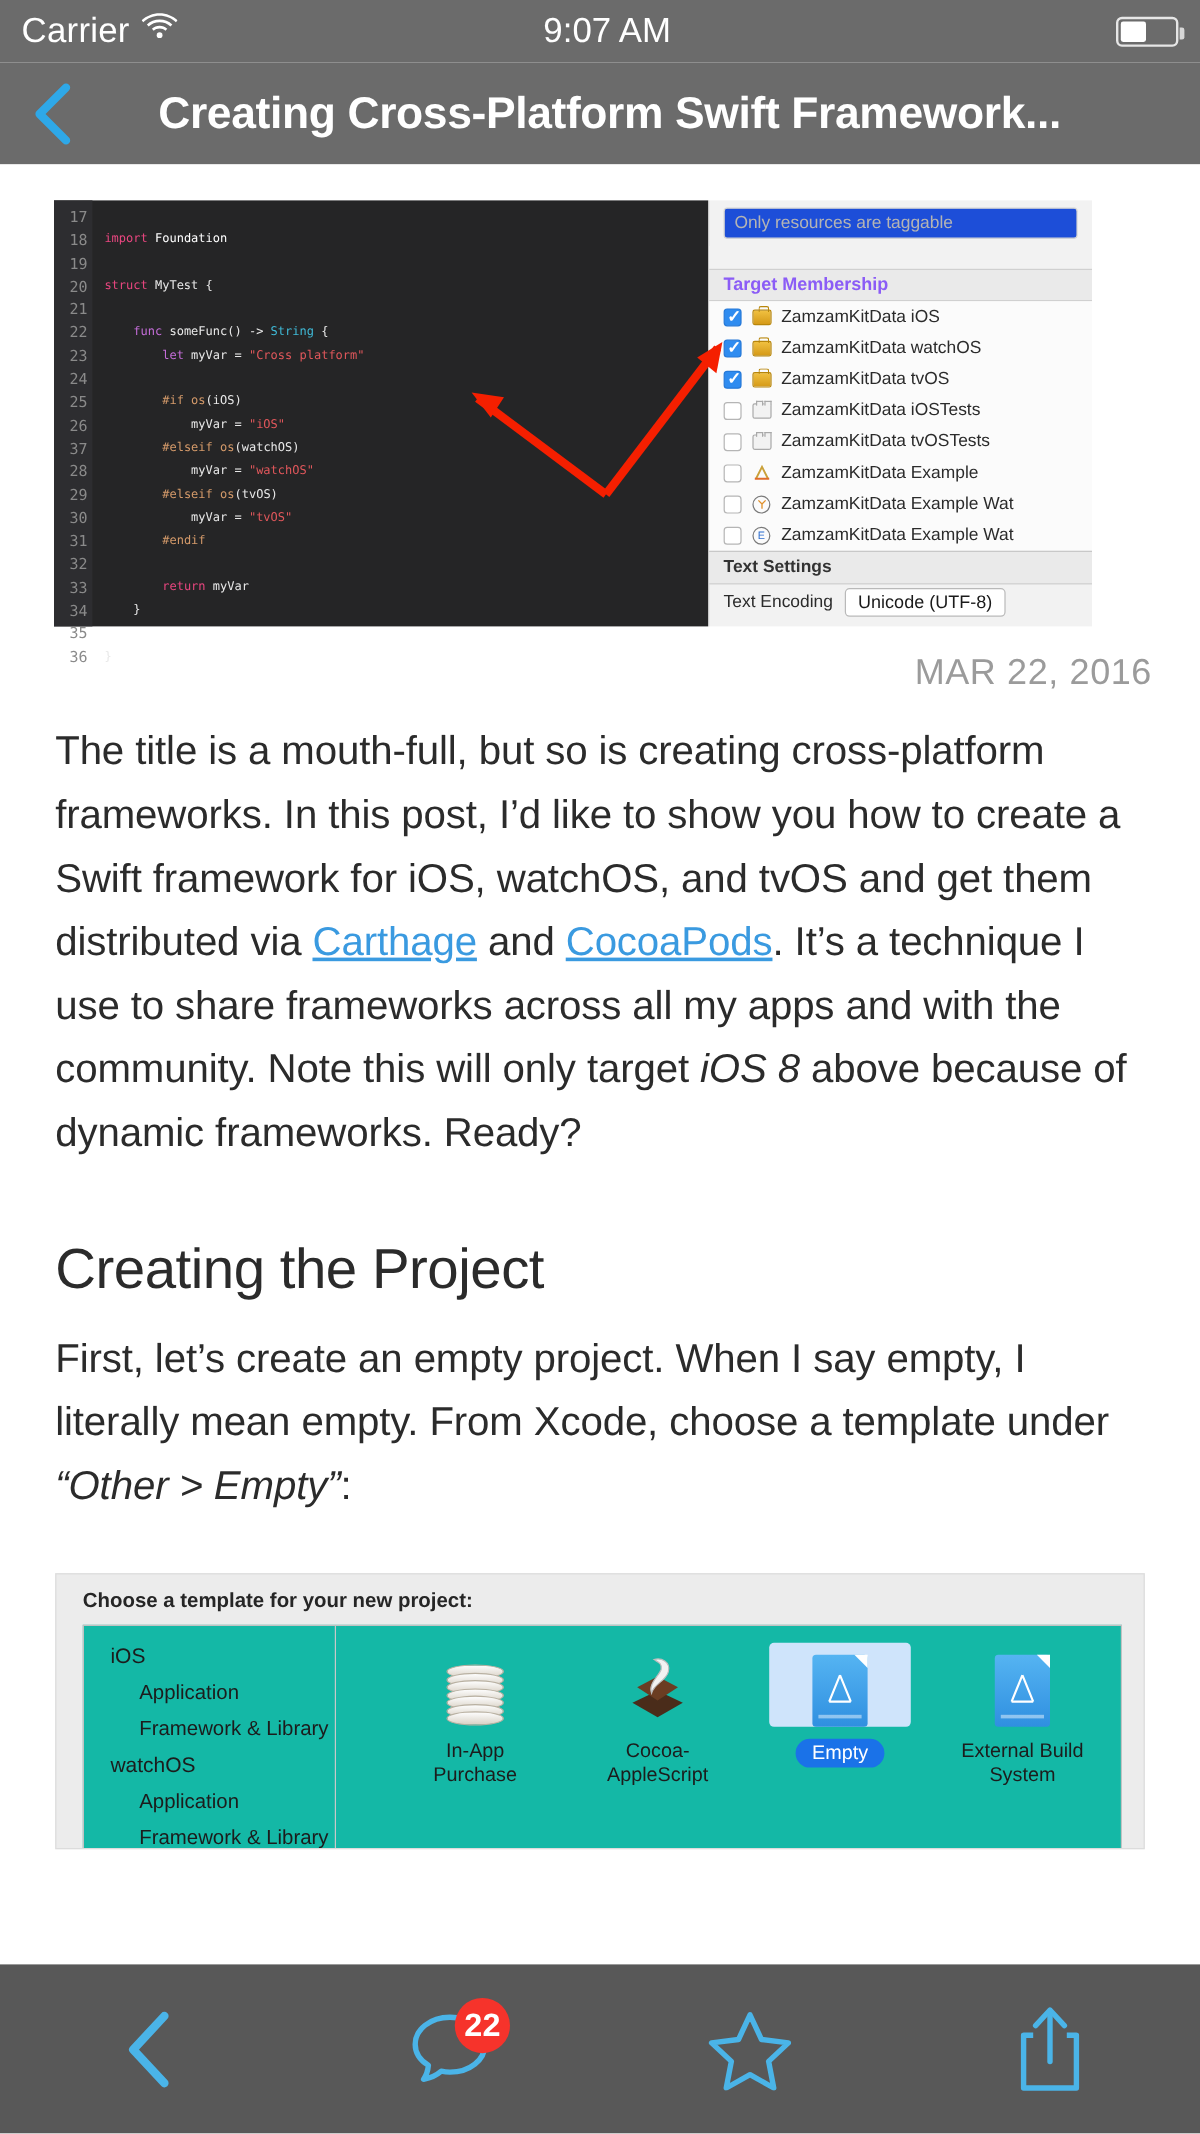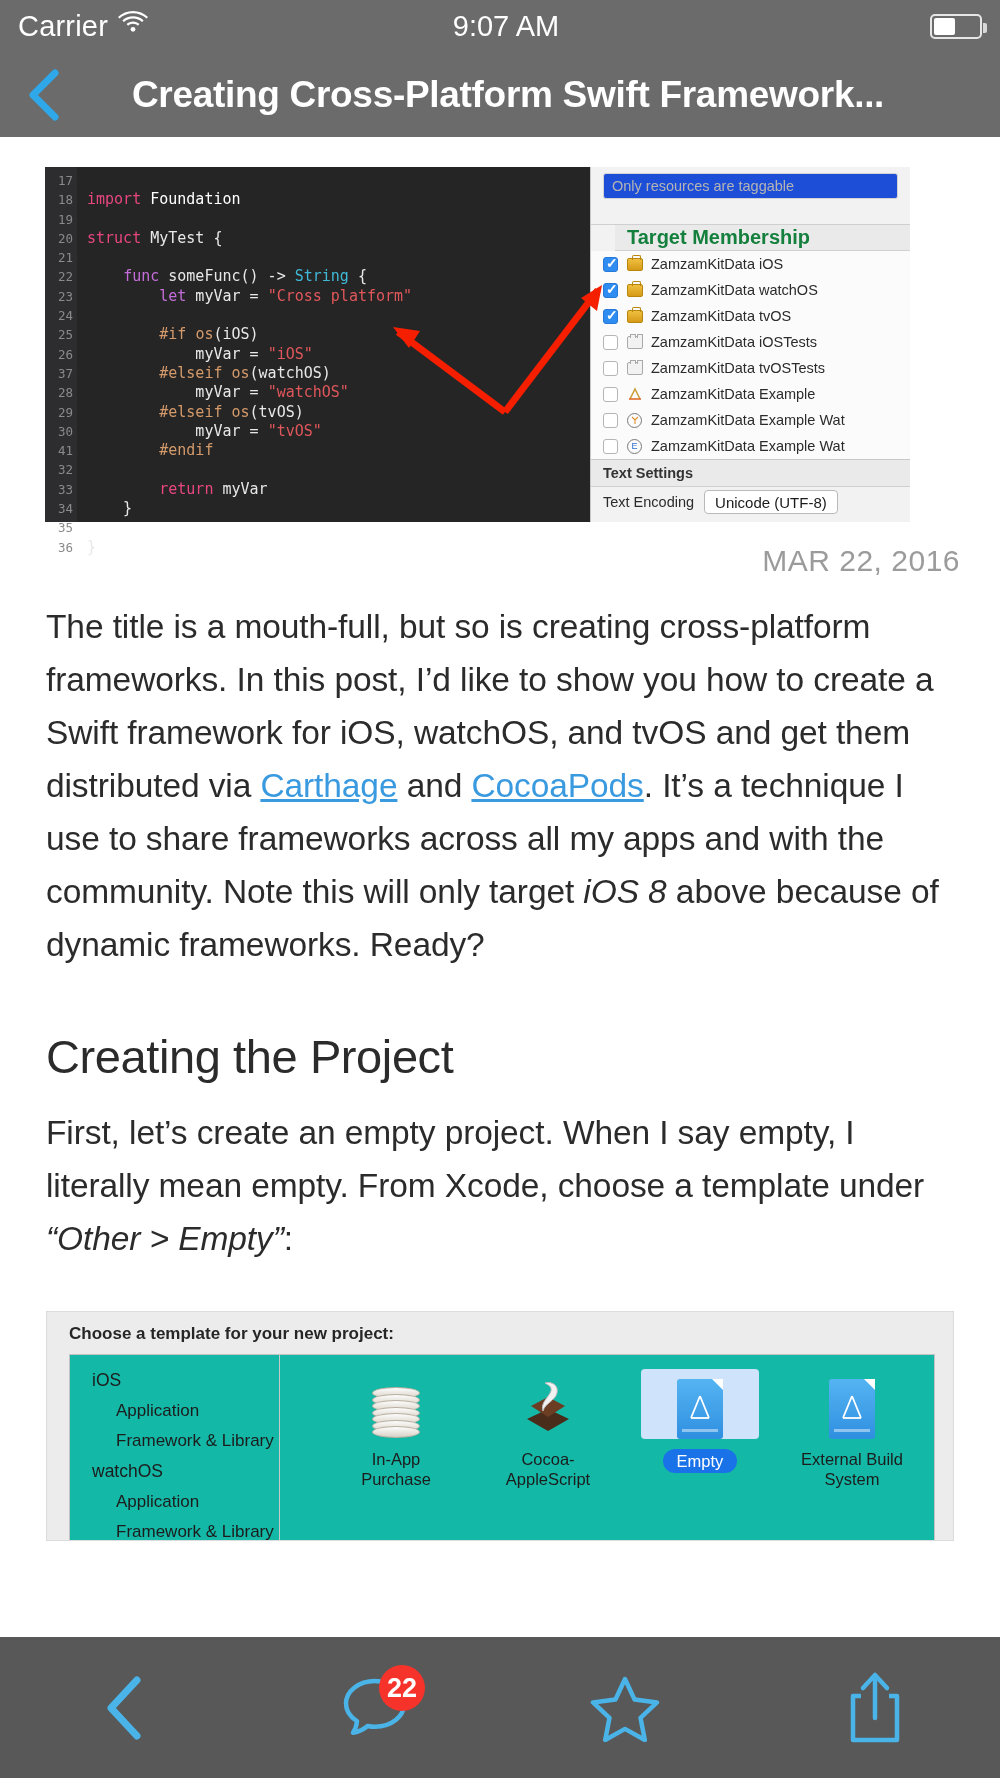--- a/index.html
+++ b/index.html
@@ -48,36 +48,36 @@
     position: absolute; top: 137px; left: 0; width: 1000px; height: 1500px;
     background: #ffffff; overflow: hidden;
   }
 
   
   .shot1 { position: relative; margin: 30px 40px 0 45px; height: 355px; display: flex;
            font-family: "DejaVu Sans Mono", monospace; }
   .code-pane { width: 545px; height: 355px; background: #252526; display: flex; position: relative; }
   .gutter { width: 32px; background: #2d2d30; color: #8a8a8a; font-size: 12.5px;
             padding-top: 4px; text-align: right; padding-right: 4px; line-height: 19.3px; }
-  .code-body { flex: 1; padding: 4px 0 0 10px; font-size: 15px; line-height: 19.3px; color: #e8e8e8; white-space: pre; }
+  .code-body { flex: 1; padding: 4px 0 0 10px; font-size: 10px; line-height: 19.3px; color: #e8e8e8; white-space: pre; }
   .kw  { color: #e8467f; }
   .kw2 { color: #c46dd8; }
   .typ { color: #3fb9d6; }
   .str { color: #e0575b; }
   .pre { color: #d49a6a; }
   .id  { color: #ffffff; }
 
   .insp-pane { width: 320px; height: 355px; background: #f2f2f2; position: relative;
                font-family: "Liberation Sans", sans-serif; border-left: 1px solid #c7c7c7; }
   .insp-tagrow { height: 38px; display:flex; align-items:center; padding: 0 12px; }
   .insp-tagbox { flex:1; height: 26px; border: 1px solid #d3d3d3; background:#1d4ed8; border-radius:3px;
                  color:#b4b4b4; font-size: 14.5px; display:flex; align-items:center; padding-left:8px; }
   .insp-gapbar { height: 20px; background:#f2f2f2; border-bottom:1px solid #d0d0d0; }
   .insp-header { height: 26px; background: #eaeaea; border-bottom:1px solid #d0d0d0;
-                 font-size: 20px; font-weight: bold; color:#15803d; display:flex; align-items:center; padding-left:12px;margin-left:24px; }
+                 font-size: 15px; font-weight: bold; color:#8b5cf6; display:flex; align-items:center; padding-left:12px; }
   .insp-list { background: #fbfbfb; }
   .insp-row { height: 26px; display:flex; align-items:center; padding-left:12px; gap: 8px; font-size: 14.5px; color:#2b2b2b; white-space:nowrap; }
   .cbx { width: 15px; height: 15px; border:1px solid #b5b5b5; border-radius:3px; background:#fff; flex:0 0 auto; }
   .cbx.on { background:#2f8cf0; border-color:#2679d8; position:relative; }
   .cbx.on:after{ content:"✓"; position:absolute; left:2px; top:-3px; color:#fff; font-size:14px; font-weight:bold; }
   .ticon { width: 17px; height: 15px; flex:0 0 auto; display:flex; align-items:center; justify-content:center; font-size:13px; }
   .ic-case { width:16px;height:13px;background:linear-gradient(#f0c040,#d59a18); border:1px solid #b8860b; border-radius:2px; position:relative;}
   .ic-case:before{content:"";position:absolute;top:-4px;left:4px;width:7px;height:4px;border:1px solid #b8860b;border-bottom:none;border-radius:2px 2px 0 0;}
   .ic-test { width:16px;height:13px;background:#f2f2f2;border:1px solid #a9a9a9;border-radius:2px;position:relative;}
   .ic-test:before{content:"";position:absolute;top:-3px;left:2px;width:4px;height:3px;background:#f2f2f2;border:1px solid #a9a9a9;border-bottom:none;}
@@ -180,21 +180,21 @@
             <div>21</div>
             <div>22</div>
             <div>23</div>
             <div>24</div>
             <div>25</div>
             <div>26</div>
             <div>37</div>
             <div>28</div>
             <div>29</div>
             <div>30</div>
-            <div>41</div>
+            <div>31</div>
             <div>32</div>
             <div>33</div>
             <div>34</div>
             <div>35</div>
             <div>36</div>
           </div>
         <div class="code-body" id="codebody"><div>&nbsp;</div><div><span class="kw">import</span>&nbsp;<span class="id">Foundation</span></div><div>&nbsp;</div><div><span class="kw">struct</span>&nbsp;MyTest&nbsp;{</div><div>&nbsp;</div><div>&nbsp;&nbsp;&nbsp;&nbsp;<span class="kw2">func</span>&nbsp;someFunc()&nbsp;-&gt;&nbsp;<span class="typ">String</span>&nbsp;{</div><div>&nbsp;&nbsp;&nbsp;&nbsp;&nbsp;&nbsp;&nbsp;&nbsp;<span class="kw2">let</span>&nbsp;myVar&nbsp;=&nbsp;<span class="str">"Cross&nbsp;platform"</span></div><div>&nbsp;</div><div>&nbsp;&nbsp;&nbsp;&nbsp;&nbsp;&nbsp;&nbsp;&nbsp;<span class="pre">#if</span>&nbsp;<span class="pre">os</span>(iOS)</div><div>&nbsp;&nbsp;&nbsp;&nbsp;&nbsp;&nbsp;&nbsp;&nbsp;&nbsp;&nbsp;&nbsp;&nbsp;myVar&nbsp;=&nbsp;<span class="str">"iOS"</span></div><div>&nbsp;&nbsp;&nbsp;&nbsp;&nbsp;&nbsp;&nbsp;&nbsp;<span class="pre">#elseif</span>&nbsp;<span class="pre">os</span>(watchOS)</div><div>&nbsp;&nbsp;&nbsp;&nbsp;&nbsp;&nbsp;&nbsp;&nbsp;&nbsp;&nbsp;&nbsp;&nbsp;myVar&nbsp;=&nbsp;<span class="str">"watchOS"</span></div><div>&nbsp;&nbsp;&nbsp;&nbsp;&nbsp;&nbsp;&nbsp;&nbsp;<span class="pre">#elseif</span>&nbsp;<span class="pre">os</span>(tvOS)</div><div>&nbsp;&nbsp;&nbsp;&nbsp;&nbsp;&nbsp;&nbsp;&nbsp;&nbsp;&nbsp;&nbsp;&nbsp;myVar&nbsp;=&nbsp;<span class="str">"tvOS"</span></div><div>&nbsp;&nbsp;&nbsp;&nbsp;&nbsp;&nbsp;&nbsp;&nbsp;<span class="pre">#endif</span></div><div>&nbsp;</div><div>&nbsp;&nbsp;&nbsp;&nbsp;&nbsp;&nbsp;&nbsp;&nbsp;<span class="kw">return</span>&nbsp;myVar</div><div>&nbsp;&nbsp;&nbsp;&nbsp;}</div><div>&nbsp;</div><div>}</div></div>
       </div>
 
       <div class="insp-pane">

